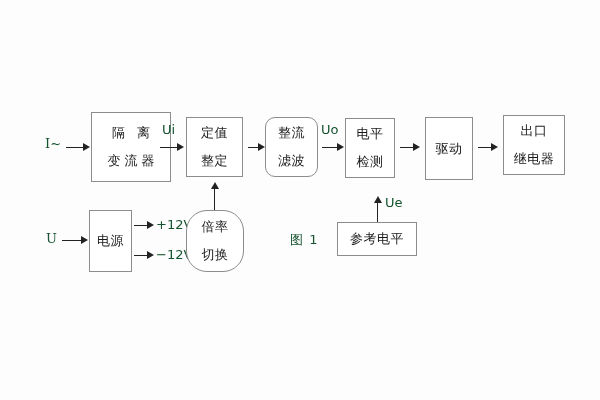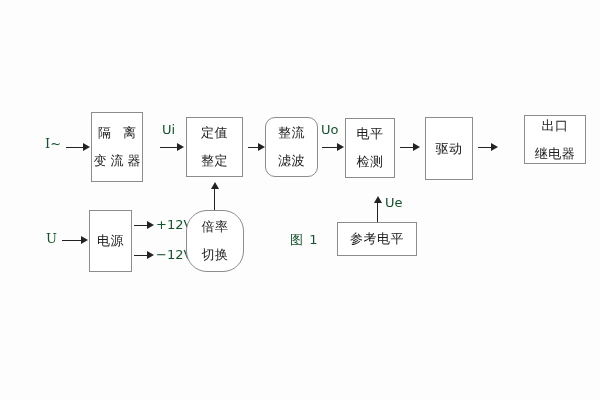--- a/index.html
+++ b/index.html
@@ -97,21 +97,21 @@
 </head>
 <body>
 
 <div id="diagram">
 
   <span class="lbl serif" style="left:45px; top:137px;">I~</span>
 
   <div class="hline" style="left:66px; top:147px; width:18px;"></div>
   <div class="arrow-r" style="left:83px; top:143px;"></div>
 
-  <div class="box wide-gap" style="left:91px; top:112px; width:52px; height:70px;">
+  <div class="box wide-gap" style="left:91px; top:112px; width:80px; height:70px;">
     <span class="ln">隔 离</span>
     <span class="ln">变流器</span>
   </div>
 
   <span class="lbl" style="left:162px; top:123px;">Ui</span>
   <div class="hline" style="left:160px; top:147px; width:18px;"></div>
   <div class="arrow-r" style="left:177px; top:143px;"></div>
 
   <div class="box" style="left:186px; top:117px; width:57px; height:60px;">
     <span class="ln">定值</span>
@@ -138,21 +138,21 @@
   <div class="hline" style="left:400px; top:147px; width:14px;"></div>
   <div class="arrow-r" style="left:413px; top:143px;"></div>
 
   <div class="box single" style="left:425px; top:117px; width:48px; height:63px;">
     <span class="ln">驱动</span>
   </div>
 
   <div class="hline" style="left:478px; top:147px; width:14px;"></div>
   <div class="arrow-r" style="left:491px; top:143px;"></div>
 
-  <div class="box" style="left:524px; top:115px; width:62px; height:49px;">
+  <div class="box" style="left:503px; top:115px; width:62px; height:60px;">
     <span class="ln">出口</span>
     <span class="ln">继电器</span>
   </div>
 
   <span class="lbl serif" style="left:46px; top:232px;">U</span>
 
   <div class="hline" style="left:62px; top:240px; width:20px;"></div>
   <div class="arrow-r" style="left:81px; top:236px;"></div>
 
   <div class="box single" style="left:89px; top:210px; width:43px; height:62px;">

